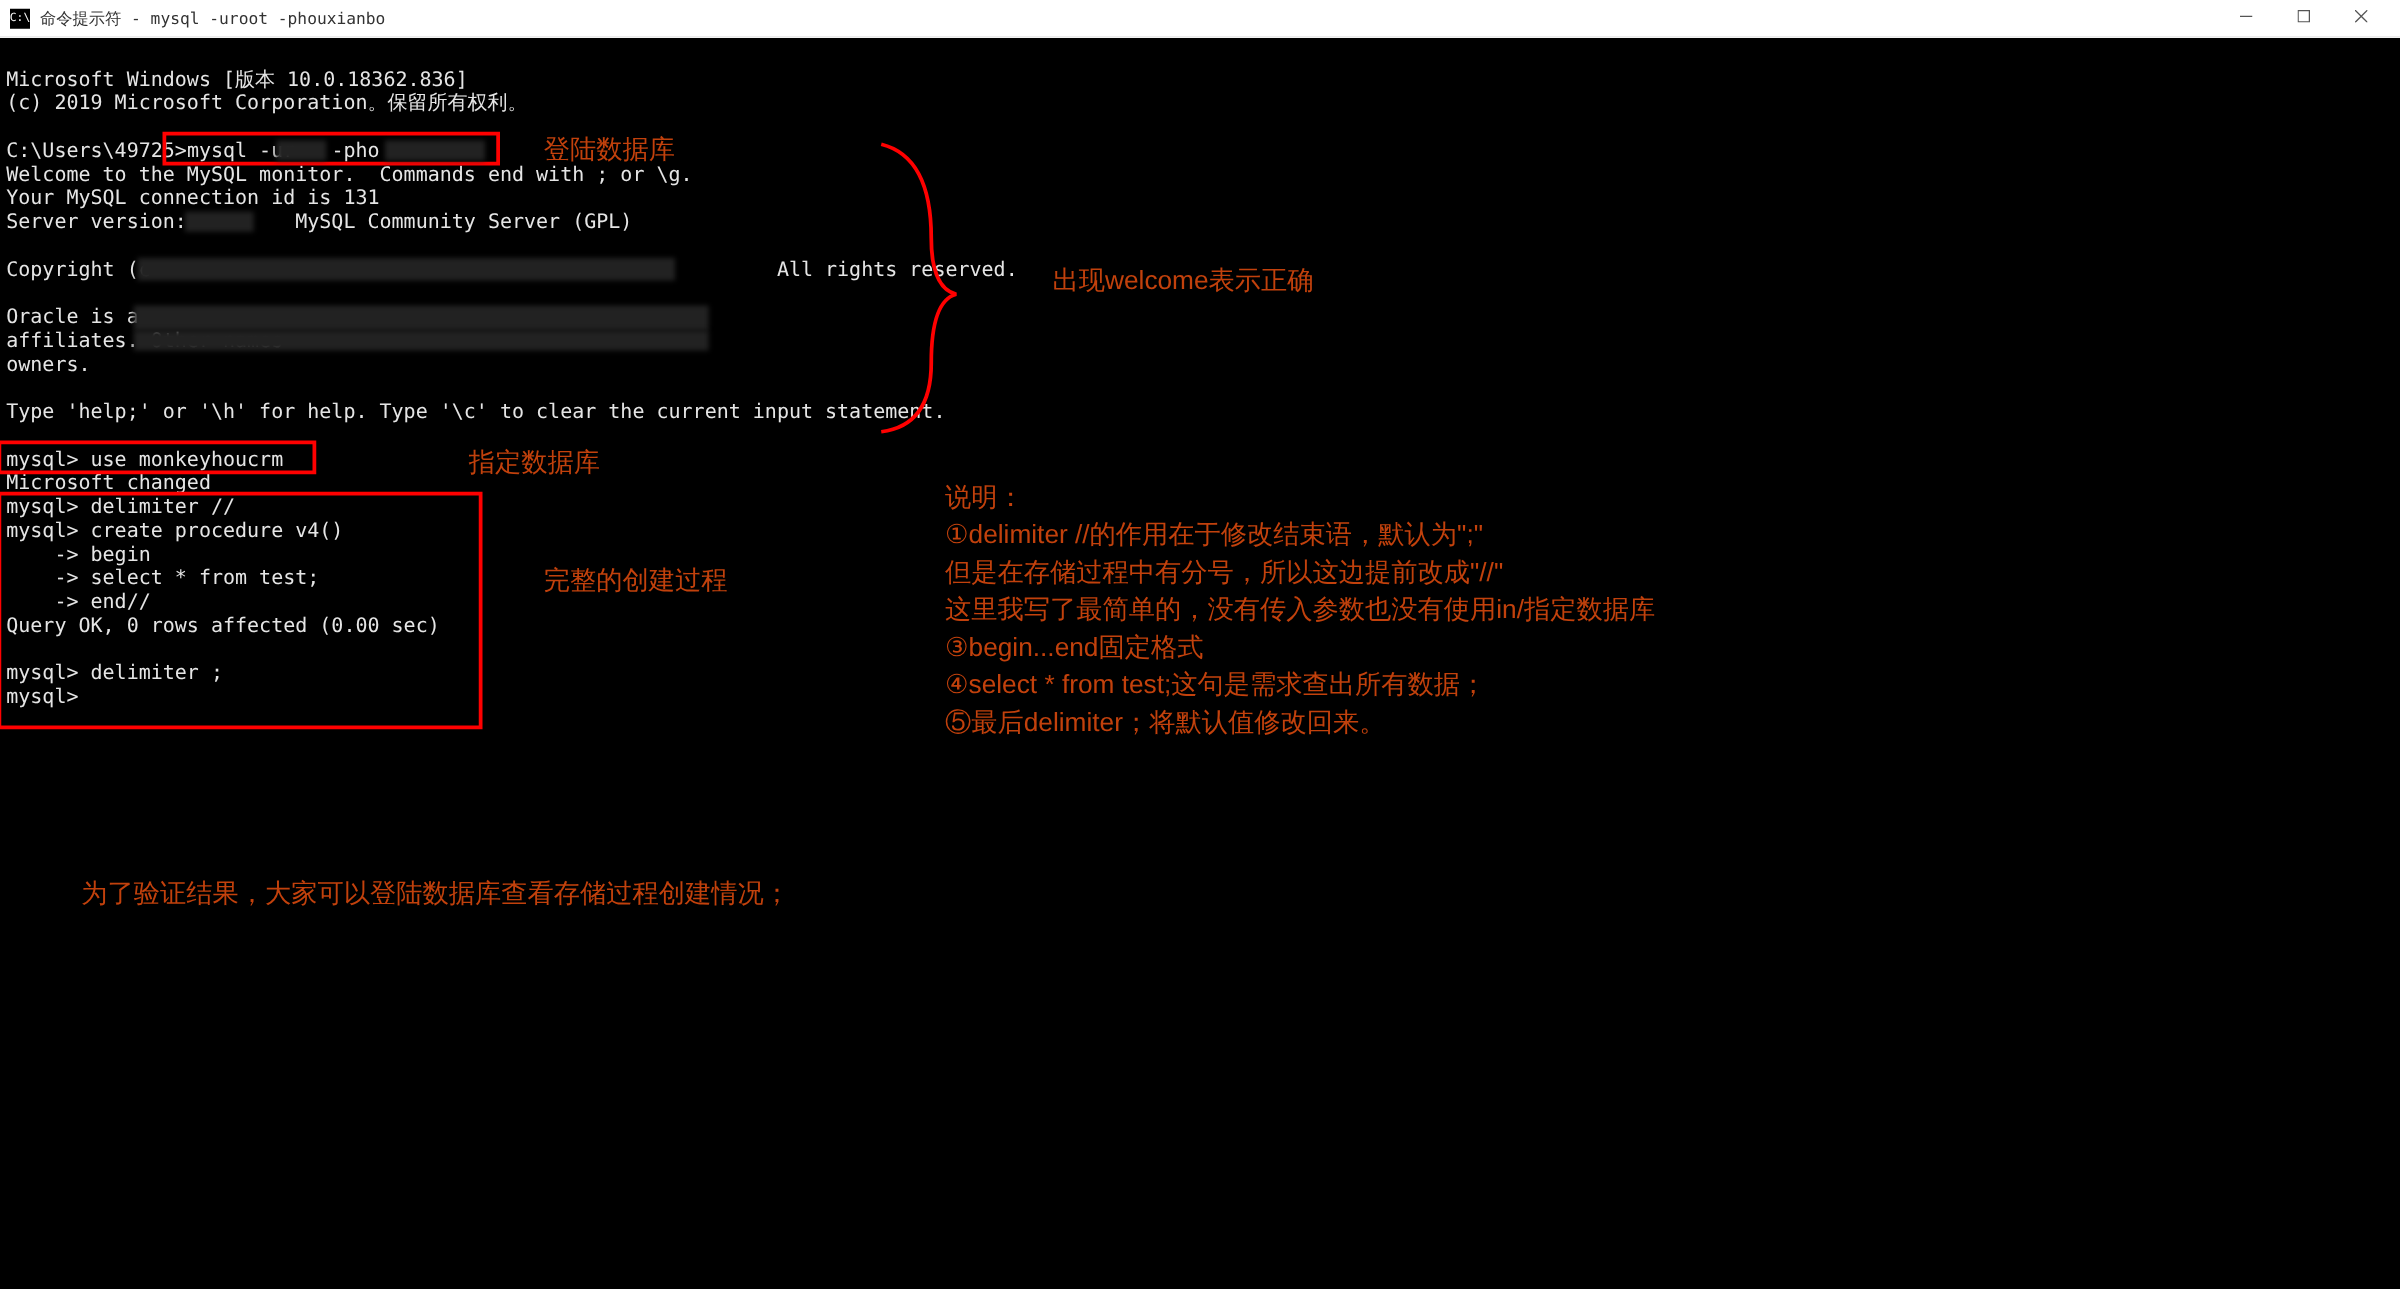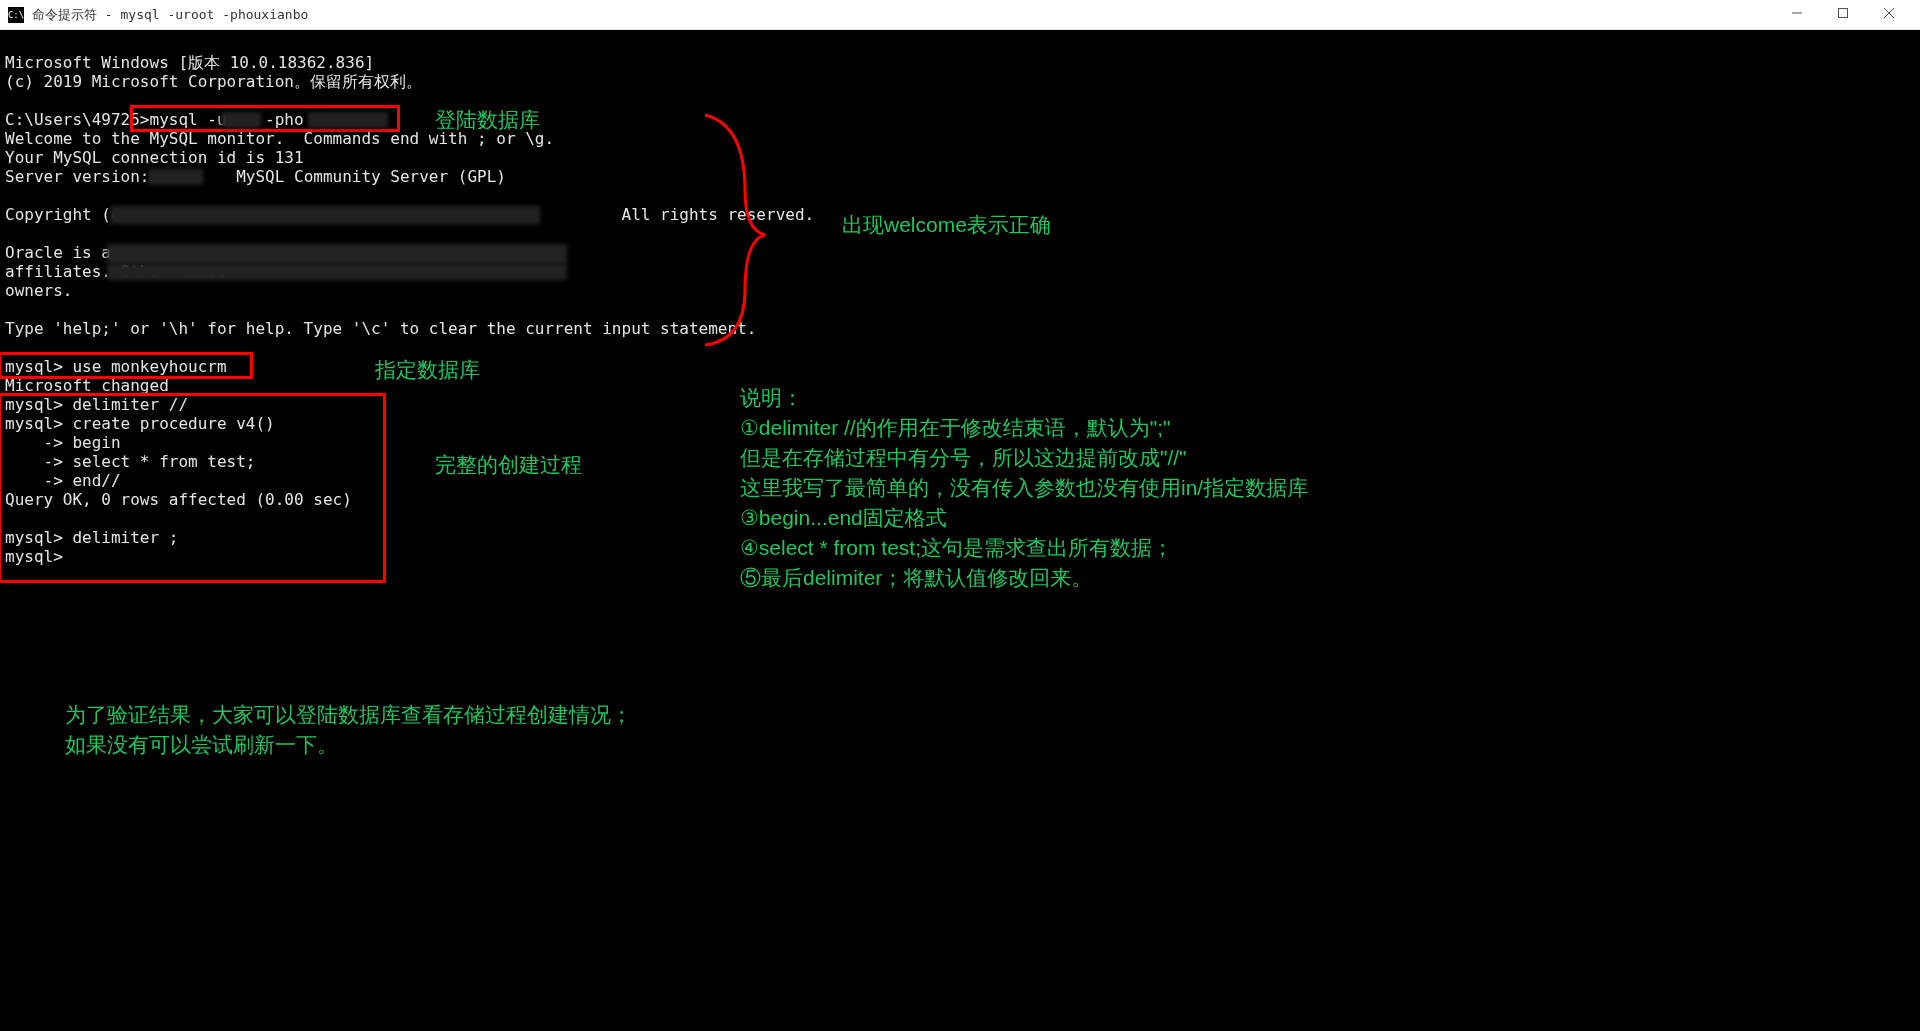--- a/index.html
+++ b/index.html
@@ -70,21 +70,21 @@
       border: 3px solid #ff0000;
       pointer-events: none;
     }
     .blur-block {
       position: absolute;
       background: #222;
       filter: blur(2px);
     }
     .red-annotation {
       position: absolute;
-      color: #22c55e;
+      color: #c2410c;
       font-family: "Microsoft YaHei", sans-serif;
       font-size: 21px;
       line-height: 30px;
       white-space: normal;
     }
     .curve-svg {
       position: absolute;
       pointer-events: none;
     }
   </style>
@@ -155,32 +155,31 @@
   <div class="blur-block" style="left:110px; top:176px; width:430px; height:18px;"></div>
   <div class="blur-block" style="left:107px; top:214px; width:460px; height:20px;"></div>
   <div class="blur-block" style="left:107px; top:234px; width:460px; height:16px;"></div>
 
   
   <div class="red-annotation" style="left:435px; top:75px;">登陆数据库</div>
   <div class="red-annotation" style="left:842px; top:180px;">出现welcome表示正确</div>
   <div class="red-annotation" style="left:375px; top:325px;">指定数据库</div>
   <div class="red-annotation" style="left:435px; top:420px;">完整的创建过程</div>
 
-  <div class="red-annotation" style="left:740px; top:353px; width:700px;">
+  <div class="red-annotation" style="left:756px; top:353px; width:700px;">
     <div>说明：</div>
     <div>①delimiter //的作用在于修改结束语，默认为";"</div>
     <div>但是在存储过程中有分号，所以这边提前改成"//"</div>
     <div>这里我写了最简单的，没有传入参数也没有使用in/指定数据库</div>
     <div>③begin...end固定格式</div>
     <div>④select * from test;这句是需求查出所有数据；</div>
     <div>⑤最后delimiter；将默认值修改回来。</div>
   </div>
 
   <div class="red-annotation" style="left:25px; top:670px;margin-left:40px;">
     <div>为了验证结果，大家可以登陆数据库查看存储过程创建情况；</div>
-    <div>如果没有可以尝试刷新一下。</div>
   </div>
 
   
   <svg class="curve-svg" style="left:685px; top:80px;" width="100" height="240">
     <path d="M 20 5 Q 60 15 60 80 Q 60 120 80 125 Q 60 130 60 180 Q 60 230 20 235" stroke="#ff0000" stroke-width="3" fill="none"></path>
   </svg>
 </div>
 
 </body></html>

